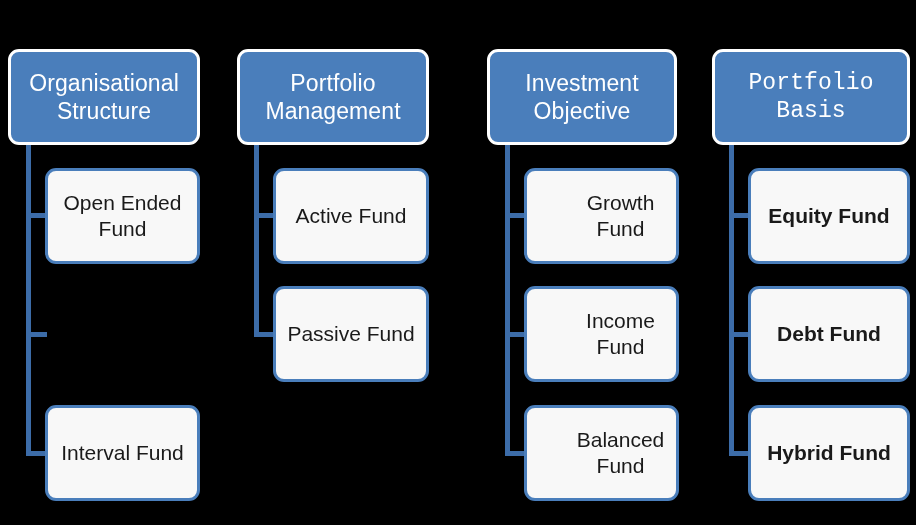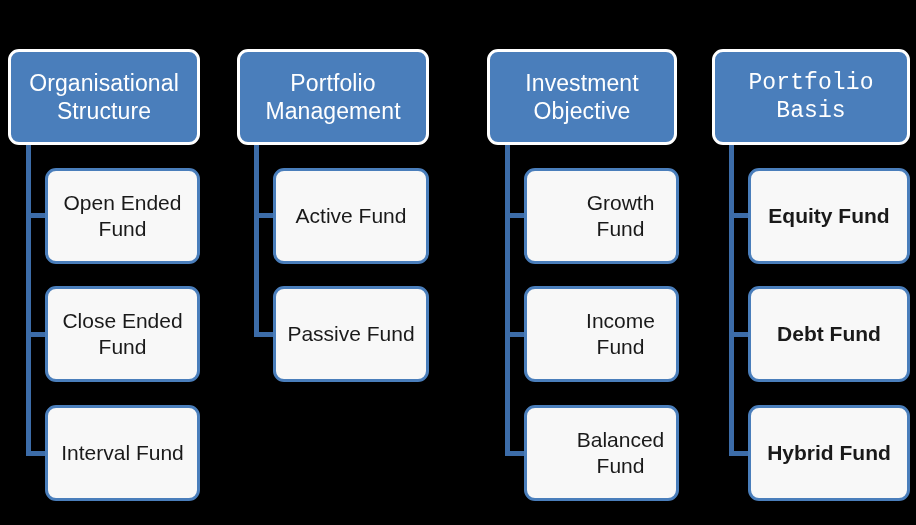--- a/index.html
+++ b/index.html
@@ -117,21 +117,20 @@
 
 <div id="diagram">
 
   <div class="column col-0">
     <div class="trunk" style="top:129px;height:311px;"></div>
     <div class="stub stub-0"></div>
     <div class="stub stub-1"></div>
     <div class="stub stub-2"></div>
     <div class="header-box">Organisational Structure</div>
     <div class="child-box child-0">Open Ended Fund</div>
-    <div class="child-box child-1">Close Ended Fund</div>
     <div class="child-box child-2">Interval Fund</div>
   </div>
 
   <div class="column col-1">
     <div class="trunk" style="top:129px;height:192px;"></div>
     <div class="stub stub-0"></div>
     <div class="stub stub-1"></div>
     <div class="header-box">Portfolio Management</div>
     <div class="child-box child-0">Active Fund</div>
     <div class="child-box child-1">Passive Fund</div>

